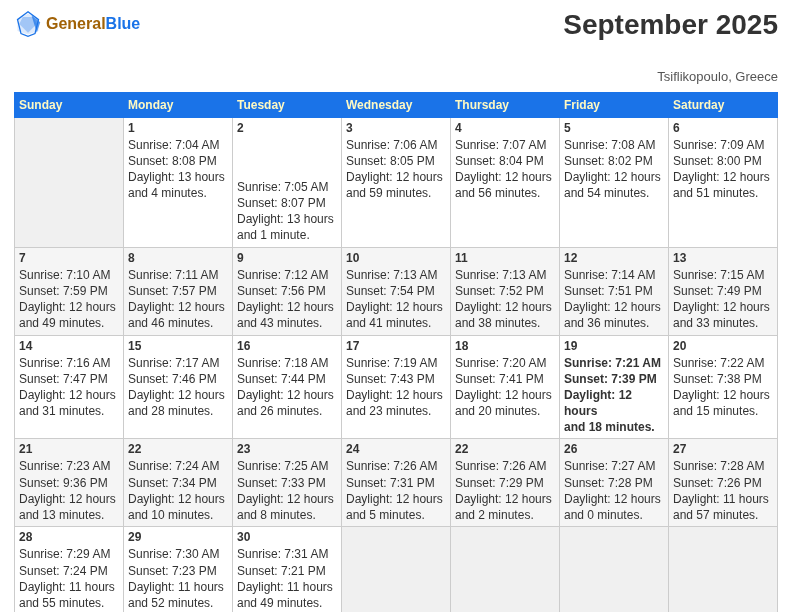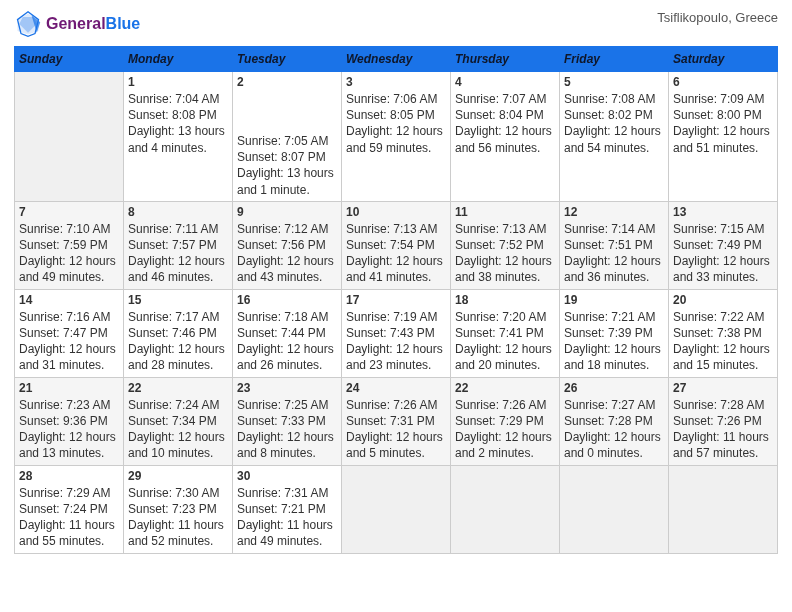--- a/index.html
+++ b/index.html
@@ -36,35 +36,35 @@
     }
     .month-title {
       font-size: 28px;
       font-weight: bold;
       color: #333;
       line-height: 1.1;
     }
     .location {
       font-size: 13px;
       color: #555;
+      margin-top: 28px;
     }
     table {
       width: 100%;
       border-collapse: collapse;
       table-layout: fixed;
     }
     thead tr th {
       background: #1a73e8;
-      color: #0f172a;
+      color: #fef9c3;
       font-size: 12px;
       font-weight: bold;
       padding: 5px 4px;
       text-align: left;
       border: 1px solid #1a73e8;
-      font-style: italic;
     }
     tbody tr td {
       border: 1px solid #ccc;
       vertical-align: top;
       padding: 3px 4px;
       height: 88px;
     }
     .day-number {
       font-size: 12px;
       font-weight: bold;
@@ -98,25 +98,26 @@
     <div class="logo">
       <svg class="logo-icon" viewBox="0 0 32 32">
         <rect x="0" y="0" width="32" height="32" fill="none"></rect>
         <polygon points="16,4 28,12 28,24 16,28 4,24 4,12" fill="#1a73e8" opacity="0.15"></polygon>
         <polygon points="20,6 30,14 26,26" fill="#1a73e8" opacity="0.7"></polygon>
         <polygon points="16,2 28,11 24,27 16,30 8,27 4,11" fill="none" stroke="#1a73e8" stroke-width="1.5"></polygon>
         <path d="M10,8 L22,8 L26,16 L16,26 L6,16 Z" fill="#1a73e8" opacity="0.3"></path>
       </svg>
       <div>
         <div style="font-size:16px;font-weight:bold;line-height:1.1;">
-          <span style="color:#701a75;">General</span><span style="color:#1a73e8;">Blue</span>
+          <span style="color:#a16207;">General</span><span style="color:#1a73e8;">Blue</span>
         </div>
       </div>
     </div>
     <div class="title-block">
+      <div class="month-title">September 2025</div>
       <div class="location">Tsiflikopoulo, Greece</div>
     </div>
   </div>
 
   <table>
     <thead>
       <tr>
         <th>Sunday</th>
         <th>Monday</th>
         <th>Tuesday</th>
@@ -254,21 +255,21 @@
           </td>
           <td>
             <span class="day-number">18</span>
             <div class="day-info" style="white-space: pre-line;">Sunrise: 7:20 AM
 Sunset: 7:41 PM
 Daylight: 12 hours
 and 20 minutes.</div>
           </td>
           <td>
             <span class="day-number">19</span>
-            <div class="day-info" style="white-space: pre-line;">Sunrise: 7:21 AM
+            <div class="day-info" style="white-space: pre-line; font-weight: bold;">Sunrise: 7:21 AM
 Sunset: 7:39 PM
 Daylight: 12 hours
 and 18 minutes.</div>
           </td>
           <td>
             <span class="day-number">20</span>
             <div class="day-info" style="white-space: pre-line;">Sunrise: 7:22 AM
 Sunset: 7:38 PM
 Daylight: 12 hours
 and 15 minutes.</div>

